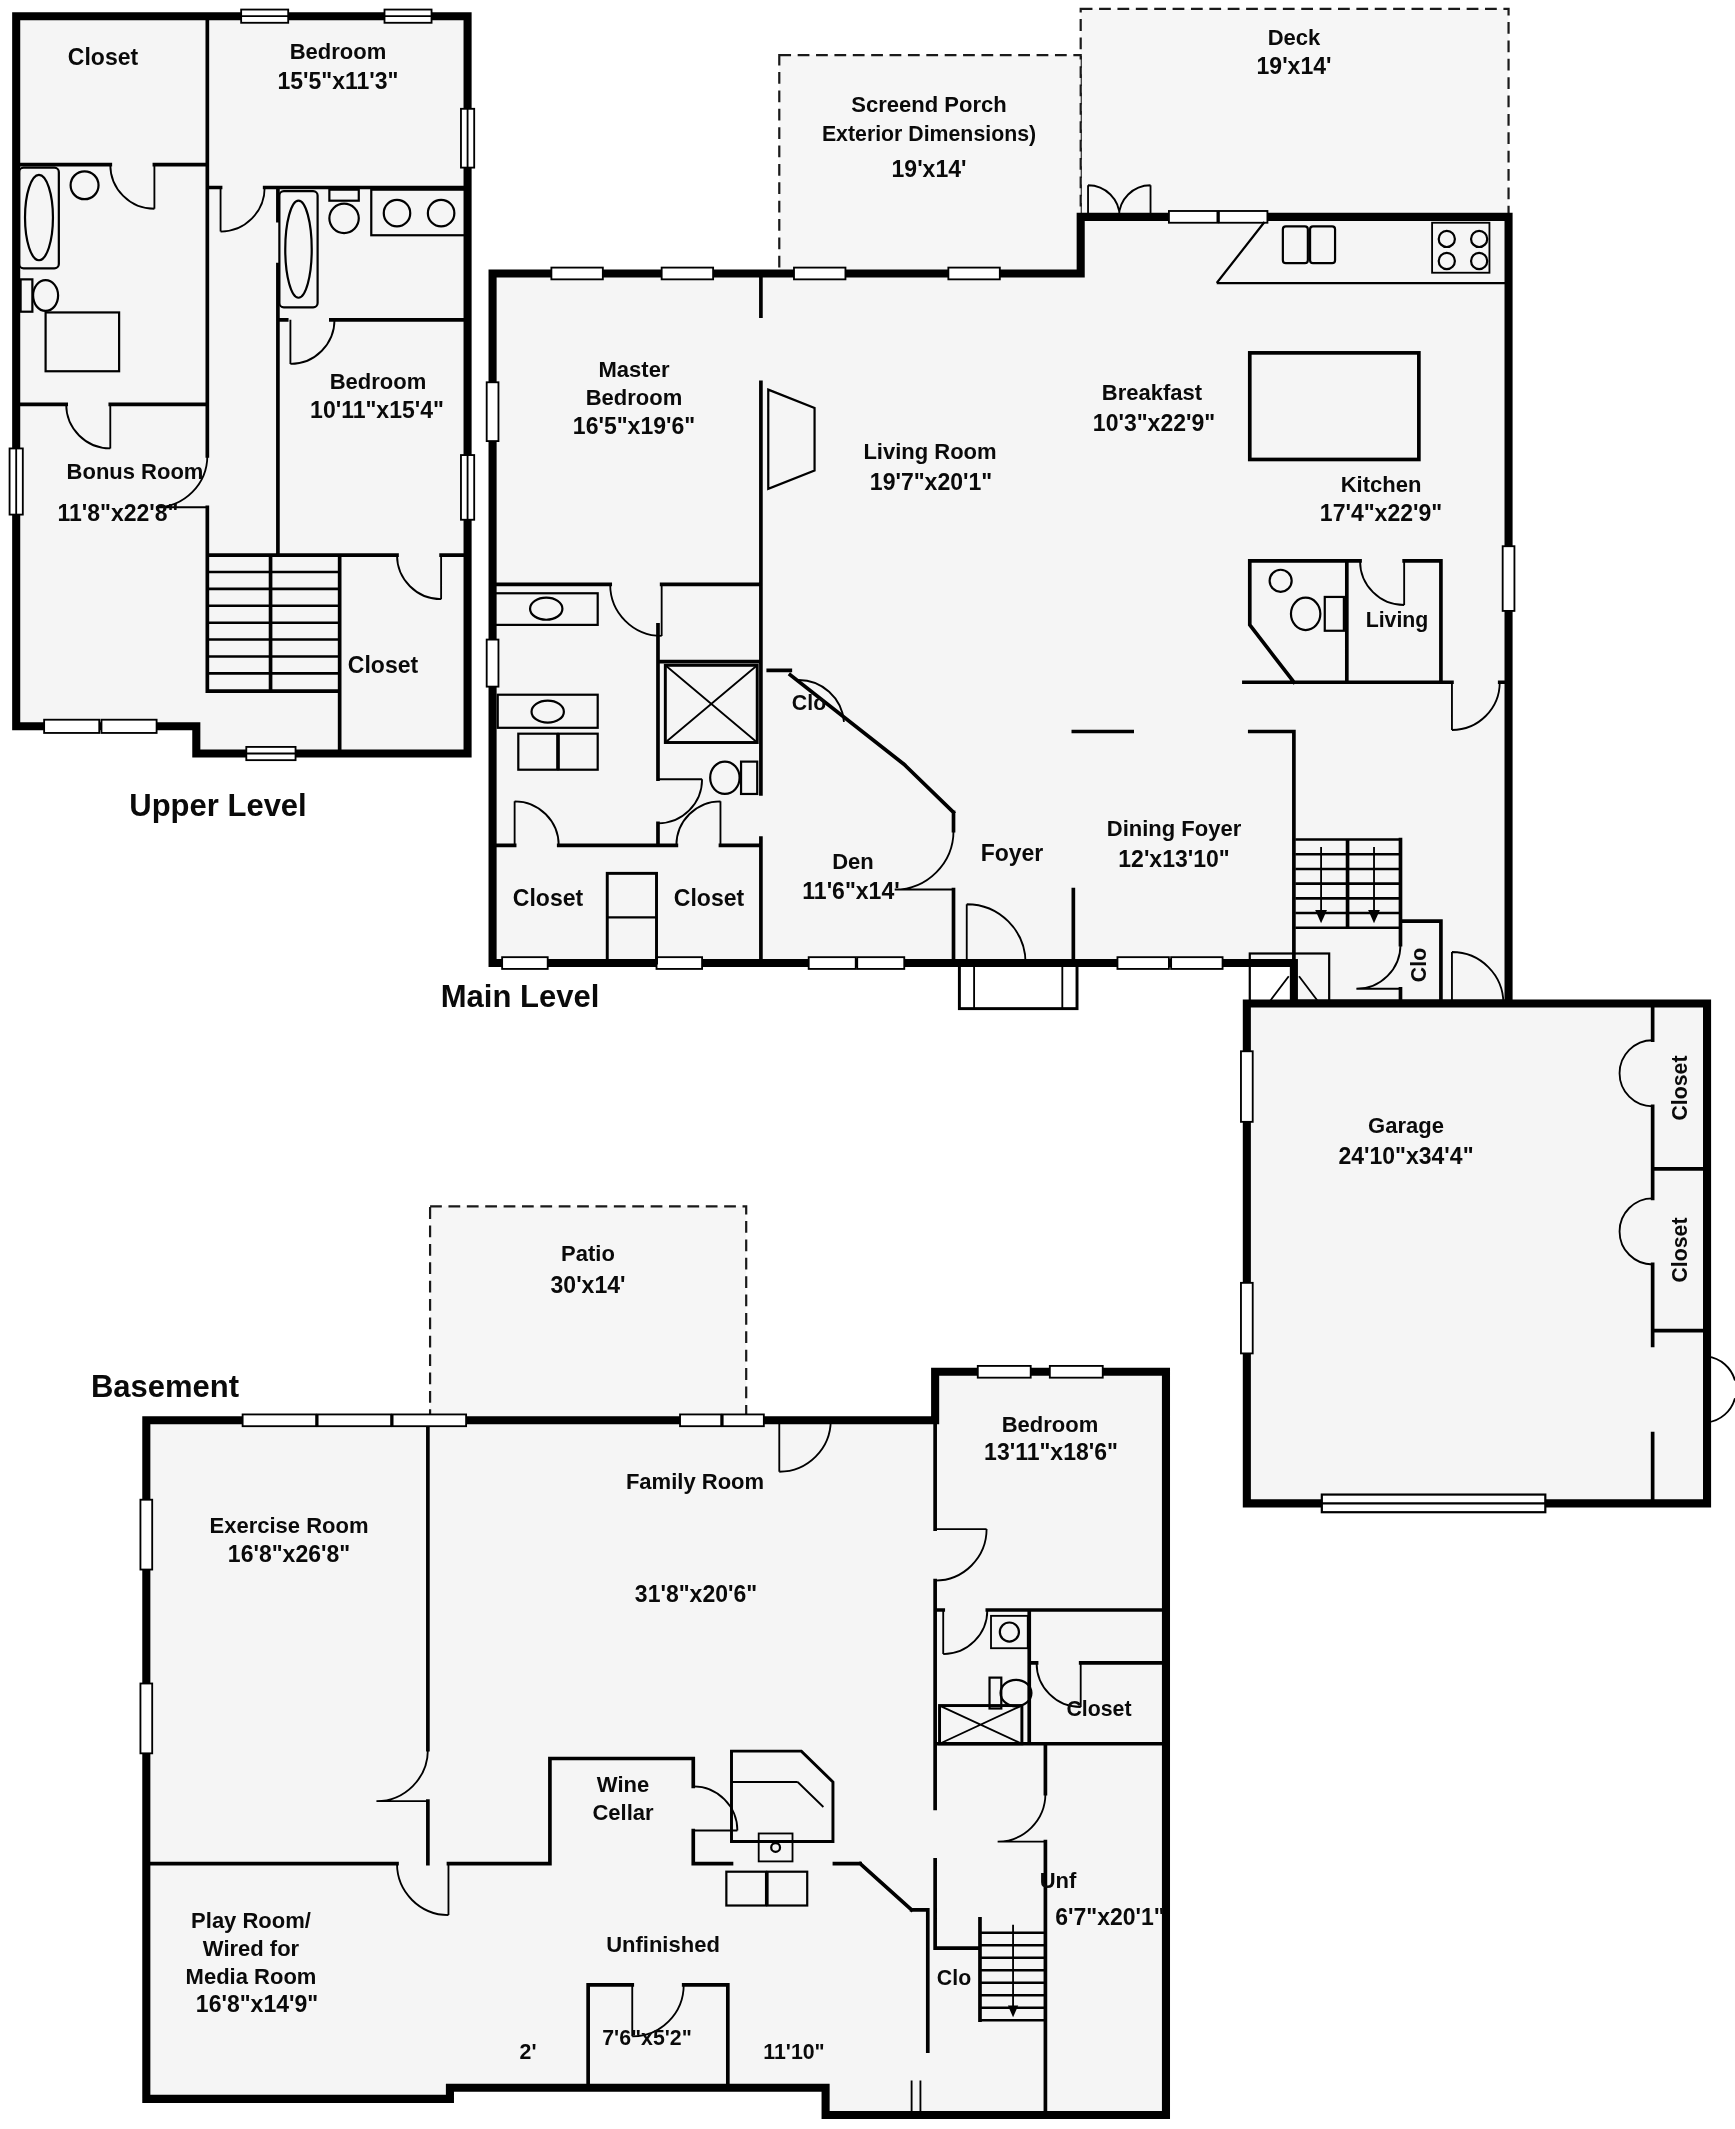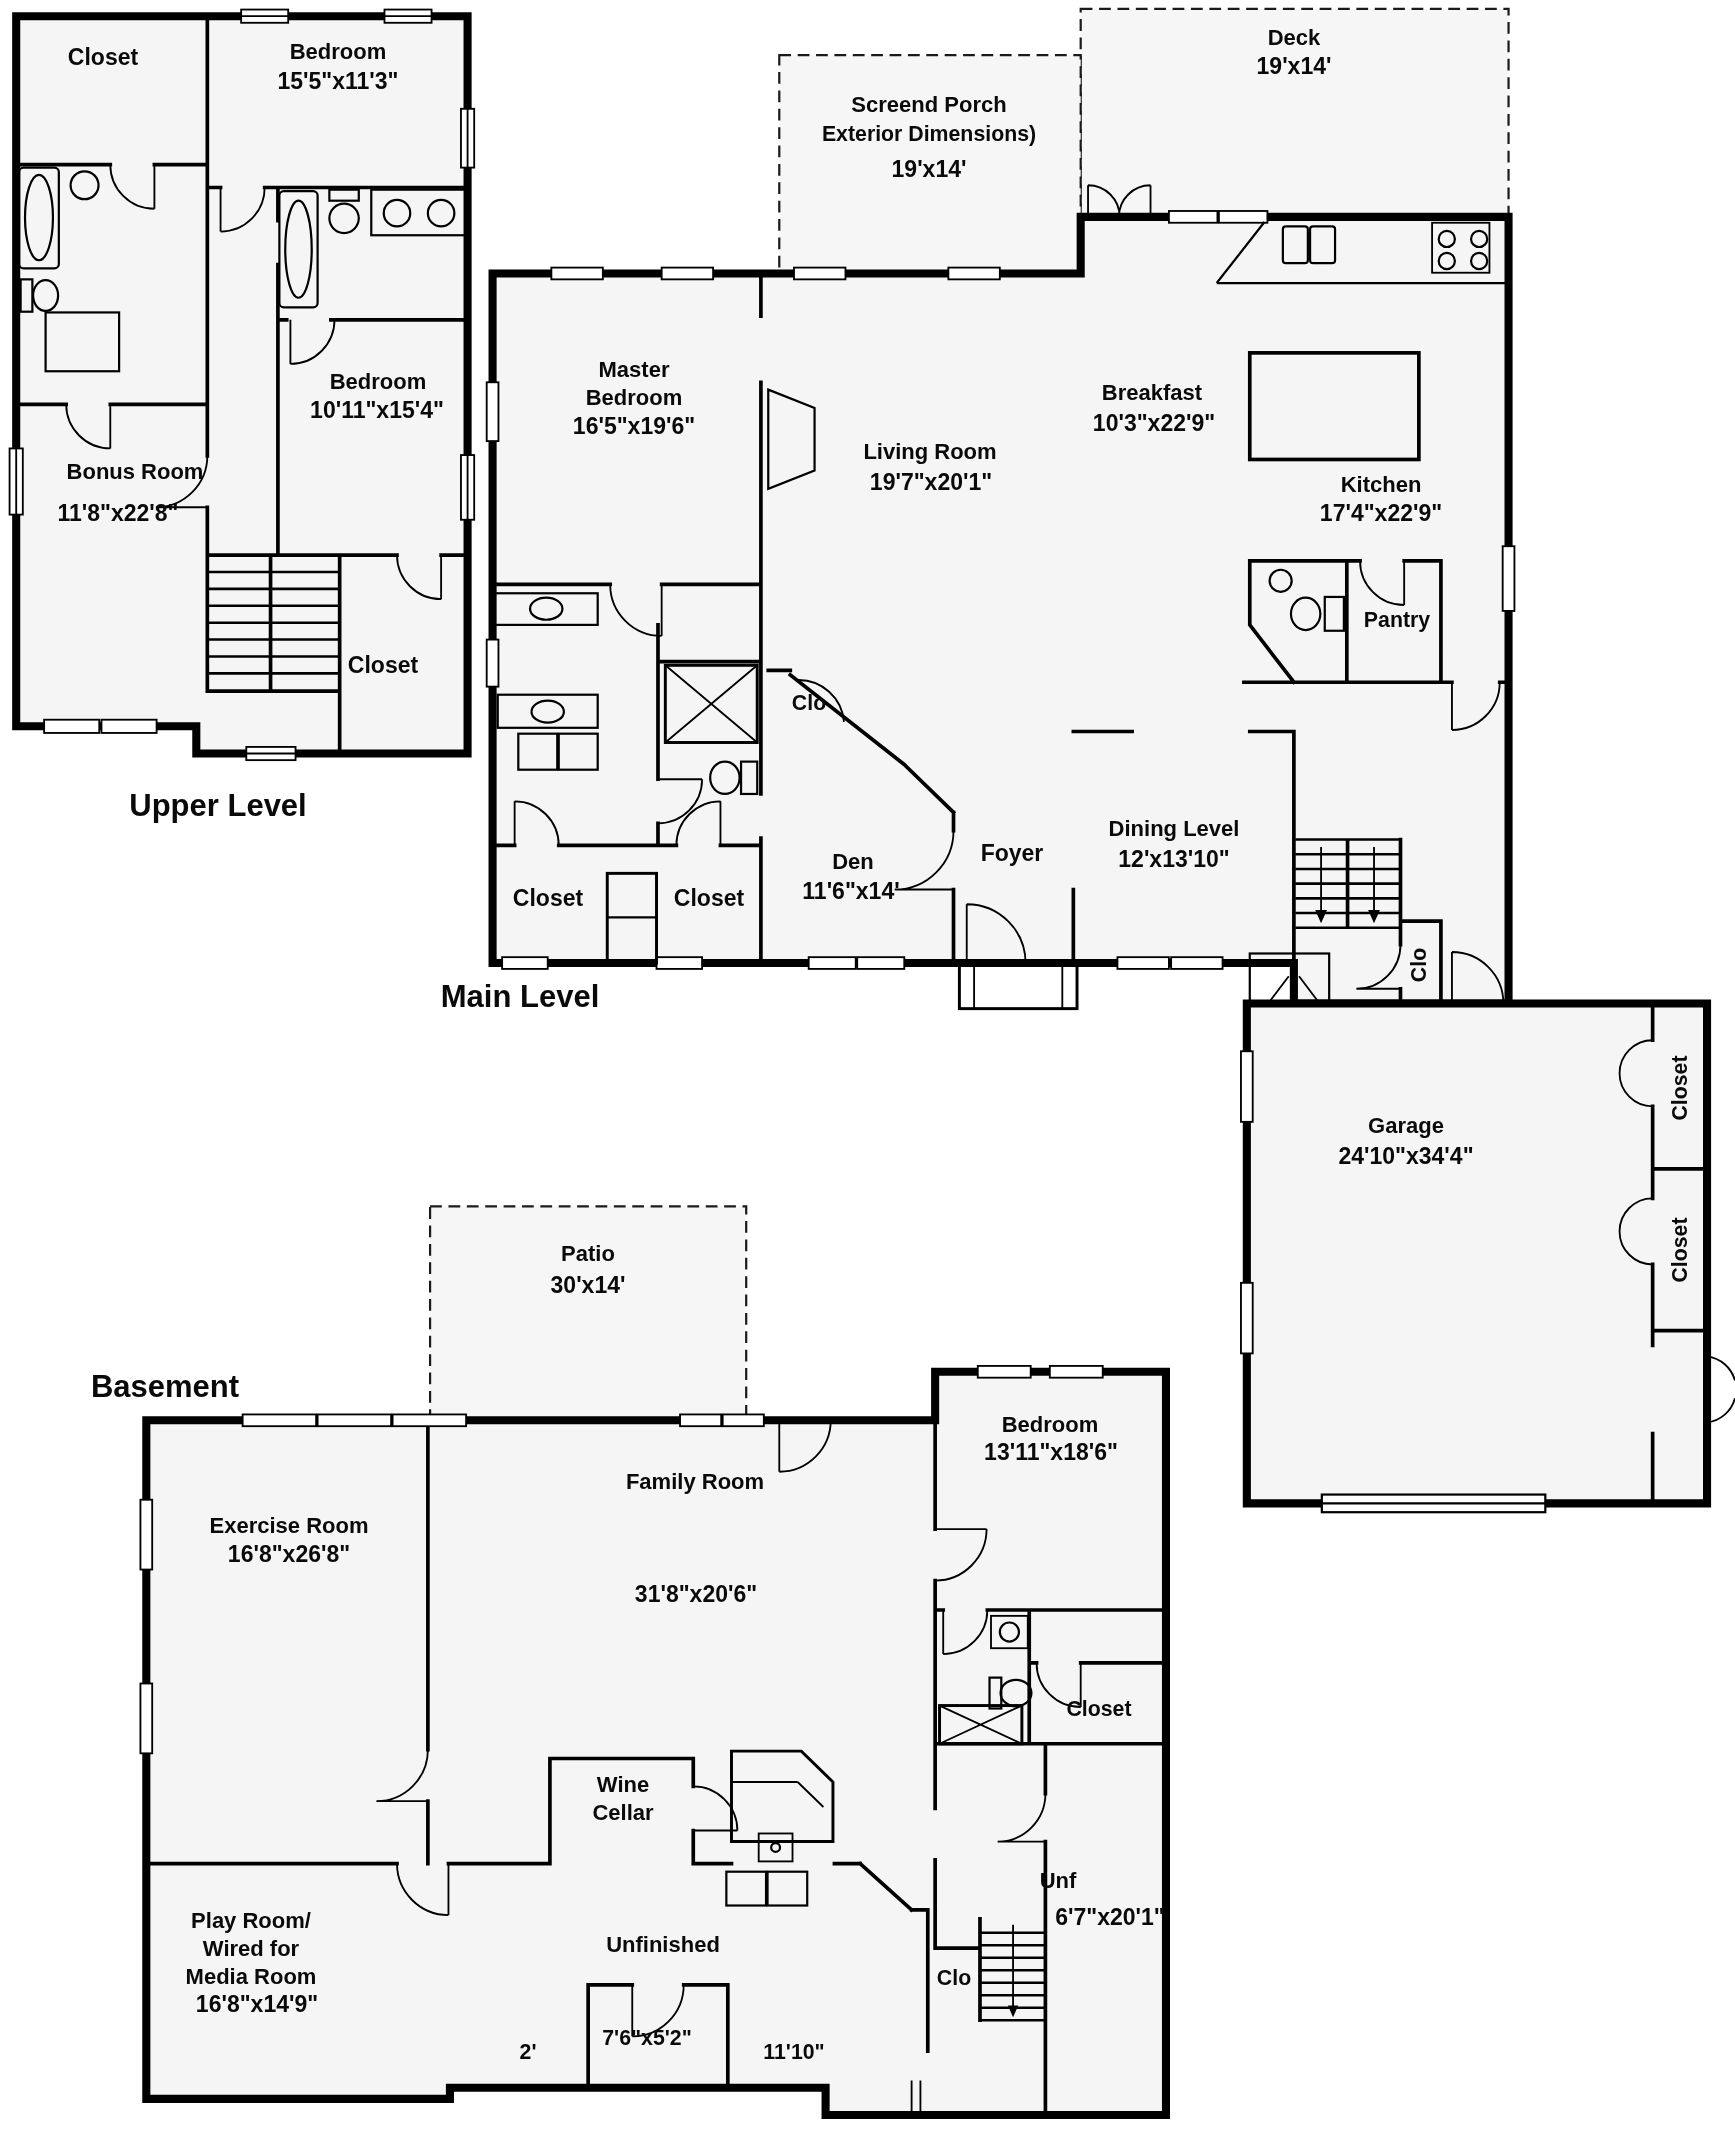--- a/index.html
+++ b/index.html
@@ -255,26 +255,26 @@
 
   <div class="lbl s36" style="left:634px;top:370px">Master</div>
   <div class="lbl s36" style="left:634px;top:398px">Bedroom</div>
   <div class="lbl s32" style="left:634px;top:426px">16'5"x19'6"</div>
   <div class="lbl s36" style="left:930px;top:452px">Living Room</div>
   <div class="lbl s32" style="left:931px;top:482px">19'7"x20'1"</div>
   <div class="lbl s36" style="left:1152px;top:393px">Breakfast</div>
   <div class="lbl s32" style="left:1154px;top:423px">10'3"x22'9"</div>
   <div class="lbl s36" style="left:1381px;top:485px">Kitchen</div>
   <div class="lbl s32" style="left:1381px;top:513px">17'4"x22'9"</div>
-  <div class="lbl s29" style="left:1397px;top:621px">Pantry</div>
+  <div class="lbl s29" style="left:1397px;top:621px">Living</div>
   <div class="lbl s29" style="left:809px;top:704px">Clo</div>
   <div class="lbl s36" style="left:853px;top:862px">Den</div>
   <div class="lbl s32" style="left:851px;top:891px">11'6"x14'</div>
   <div class="lbl s32" style="left:1012px;top:853px">Foyer</div>
-  <div class="lbl s36" style="left:1174px;top:829px">Dining Level</div>
+  <div class="lbl s36" style="left:1174px;top:829px">Dining Foyer</div>
   <div class="lbl s32" style="left:1174px;top:859px">12'x13'10"</div>
   <div class="lbl s32" style="left:548px;top:898px">Closet</div>
   <div class="lbl s32" style="left:709px;top:898px">Closet</div>
   <div class="lbl s29 rot" style="left:1420px;top:965px">Clo</div>
   <div class="lbl s42" style="left:520px;top:996px">Main Level</div>
   <div class="lbl s36" style="left:1406px;top:1126px">Garage</div>
   <div class="lbl s32" style="left:1406px;top:1156px">24'10"x34'4"</div>
   <div class="lbl s29 rot" style="left:1681px;top:1088px">Closet</div>
   <div class="lbl s29 rot" style="left:1681px;top:1250px">Closet</div>
 

